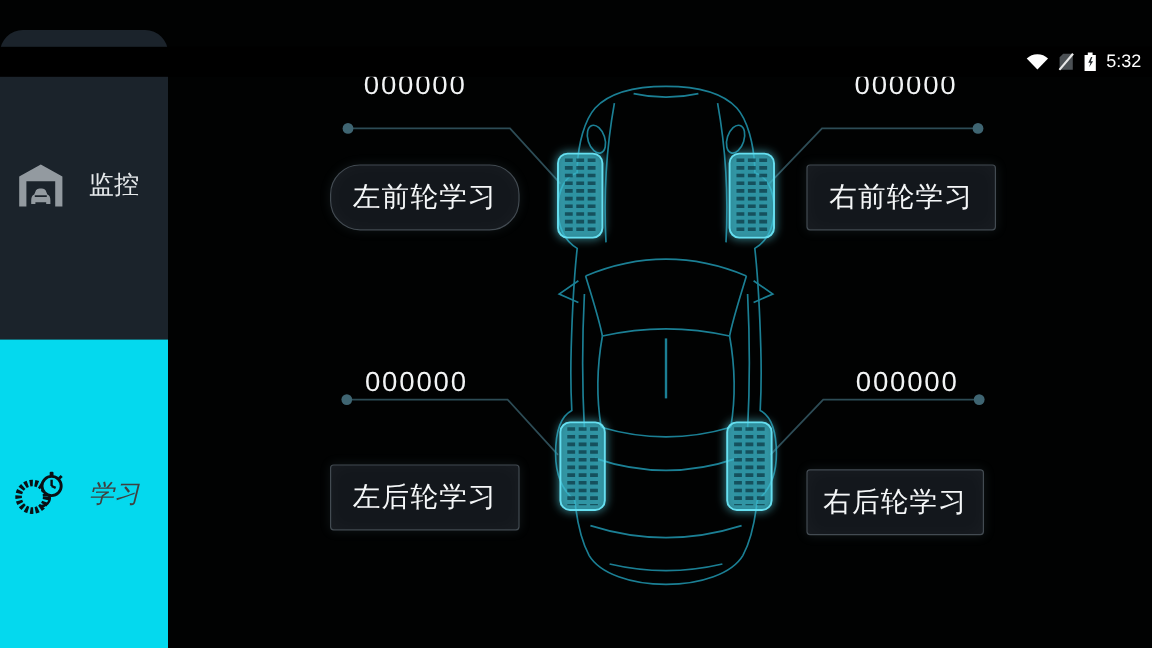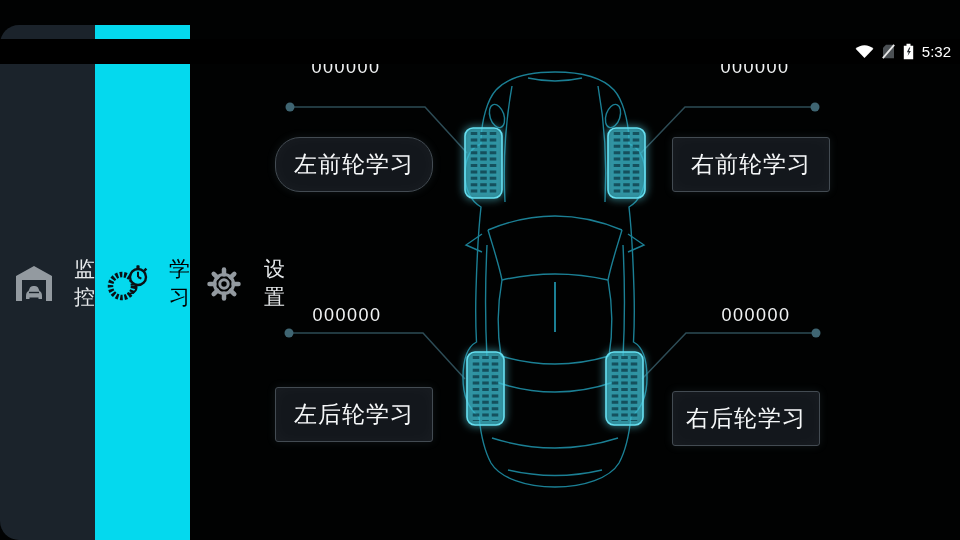--- a/index.html
+++ b/index.html
@@ -5,31 +5,31 @@
   html,body{margin:0;padding:0;background:#000;}
   .screen{position:relative;width:960px;height:540px;background:#010202;overflow:hidden;
           font-family:"Liberation Sans","DejaVu Sans",sans-serif;}
   
   .status-bar{position:absolute;top:0;left:0;right:0;height:25px;background:#000;
               display:flex;align-items:center;justify-content:flex-end;gap:8px;
               padding-right:9px;box-sizing:border-box;z-index:30;margin-top:39px;}
   .status-time{color:#fff;font-size:15px;line-height:25px;}
   
   .sidebar{position:absolute;left:0;top:25px;width:140px;height:515px;background:#1b232b;
-           display:flex;flex-direction:row;z-index:20;border-radius:19px;}
+           display:flex;flex-direction:column;z-index:20;border-radius:19px;}
   .side-item{flex:1;display:flex;align-items:center;cursor:pointer;}
   .side-item .icon-box{width:44px;height:44px;margin-left:12px;display:flex;
                        align-items:center;justify-content:center;flex:none;}
   .side-item .label{margin-left:18px;font-size:21px;color:#e7eaec;}
   .side-item.active{background:#04d9ee;}
-  .side-item.active .label{color:#000000;}
+  .side-item.active .label{color:#404040;font-style:italic;}
   
   .connectors{position:absolute;left:0;top:0;width:960px;height:540px;z-index:5;pointer-events:none;}
   .car{position:absolute;left:440px;top:40px;z-index:6;}
-  .sensor-id{position:absolute;width:140px;text-align:center;font-size:18px;color:#f2f4f5;
+  .sensor-id{position:absolute;width:140px;text-align:center;font-size:23px;color:#f2f4f5;
              letter-spacing:1.5px;z-index:10;}
   #id-fl{left:276px;top:57px;}
   #id-fr{left:685px;top:57px;}
   #id-rl{left:277px;top:305px;}
   #id-rr{left:686px;top:305px;}
   .learn-btn{position:absolute;background:#13171c;border:1px solid #434b52;border-radius:3px;
              color:#f5f7f8;font-size:23px;letter-spacing:1px;display:flex;align-items:center;
              justify-content:center;cursor:pointer;z-index:10;padding:0;
              font-family:inherit;
              box-shadow:0 0 10px rgba(130,170,190,0.12), inset 0 0 16px rgba(255,255,255,0.03);}
@@ -82,39 +82,20 @@
             <line x1="37.2" y1="9.8" x2="39.4" y2="7.6" stroke-width="2.4"></line>
             <path d="M31,16 V10.8" stroke-width="2"></path>
             <path d="M31,16 L34.4,17.6" stroke-width="2"></path>
           </g>
         </svg>
       </span>
       <span class="label">学习</span>
     </div>
 
 
-    <div class="side-item">
-      <span class="icon-box">
-        <svg width="40" height="40" viewBox="0 0 40 40">
-          <g stroke="#939aa0" fill="none" stroke-linecap="round">
-            <line x1="20" y1="11.5" x2="20" y2="6.5" stroke-width="4.5"></line>
-            <line x1="26.7" y1="14.3" x2="30.3" y2="10.8" stroke-width="4.5"></line>
-            <line x1="29.5" y1="21" x2="34.5" y2="21" stroke-width="4.5"></line>
-            <line x1="26.7" y1="27.7" x2="30.3" y2="31.2" stroke-width="4.5"></line>
-            <line x1="20" y1="30.5" x2="20" y2="35.5" stroke-width="4.5"></line>
-            <line x1="13.3" y1="27.7" x2="9.7" y2="31.2" stroke-width="4.5"></line>
-            <line x1="10.5" y1="21" x2="5.5" y2="21" stroke-width="4.5"></line>
-            <line x1="13.3" y1="14.3" x2="9.7" y2="10.8" stroke-width="4.5"></line>
-            <circle cx="20" cy="21" r="9.5" stroke-width="3.2"></circle>
-            <circle cx="20" cy="21" r="4.2" stroke-width="3"></circle>
-          </g>
-        </svg>
-      </span>
-      <span class="label">设置</span>
-    </div>
 
   </nav>
 
   <svg class="connectors" viewBox="0 0 960 540">
     <g stroke="#2d4c56" stroke-width="1.5" fill="none">
       <path d="M290,107 H425 L467,153"></path>
       <path d="M815,107 H685 L641,153"></path>
       <path d="M289,333 H423 L465,379"></path>
       <path d="M816,333 H686 L642,379"></path>
     </g>

